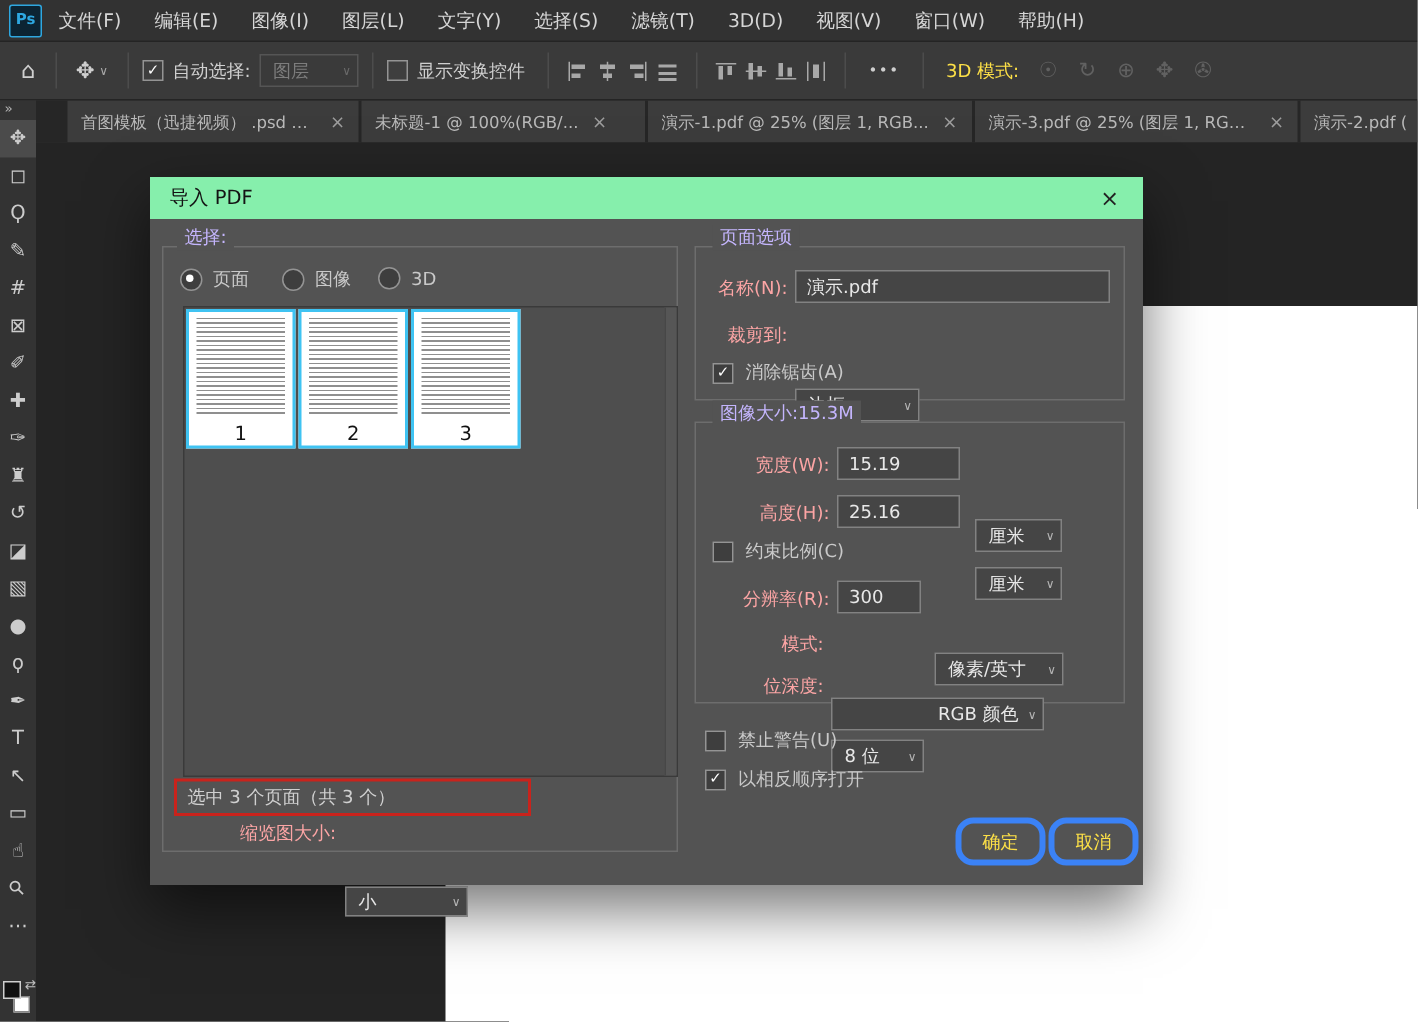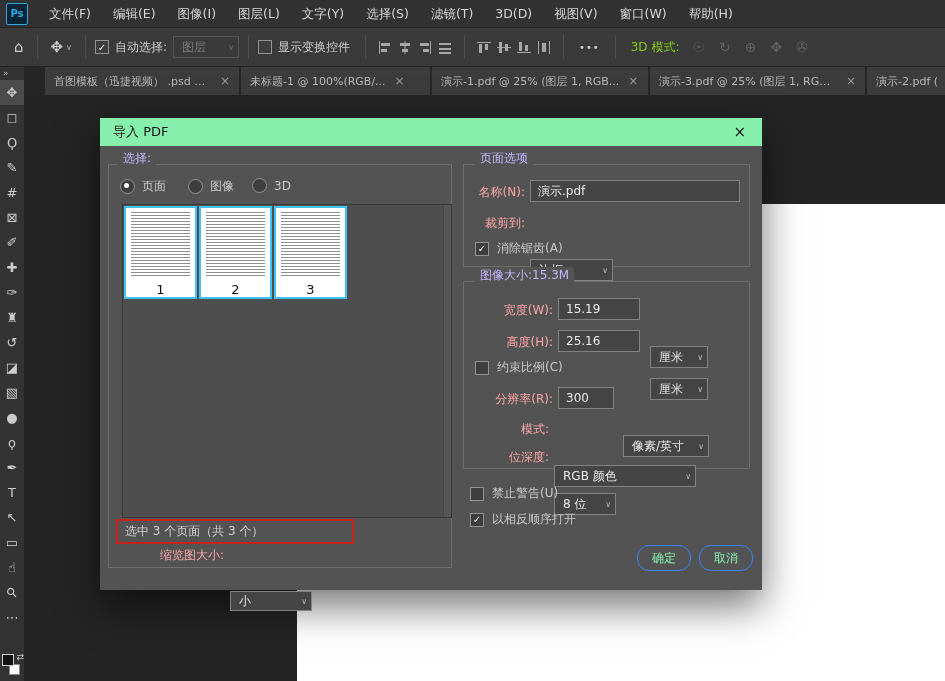--- a/index.html
+++ b/index.html
@@ -2,38 +2,38 @@
 <html><head>
 <meta charset="utf-8">
 <style>
   html,body{margin:0;padding:0;}
   body{background:#323232;font-family:"DejaVu Sans","Liberation Sans",sans-serif;}
   .app{position:relative;width:945px;height:681px;overflow:hidden;background:#323232;}
 
   
   .menubar{height:27px;display:flex;align-items:center;padding-left:6px;background:#323232;border-bottom:1px solid #242424;}
   .pslogo{width:20px;height:20px;border:1px solid #2ea7e0;border-radius:2px;background:#0c2433;color:#2ea7e0;
-          font-size:10px;font-weight:bold;display:flex;align-items:center;justify-content:center;margin-right:10px;}
+          font-size:10px;font-weight:bold;display:flex;align-items:center;justify-content:center;}
   .mi{color:#d6d6d6;font-size:12.5px;padding:0 11px;line-height:27px;white-space:nowrap;}
 
   
   .optbar{height:38px;background:#3a3a3a;border-bottom:1px solid #242424;display:flex;align-items:center;
           padding:0 10px;color:#cfcfcf;font-size:12px;}
   .optbar .sep{width:1px;height:24px;background:#4c4c4c;margin:0 9px;flex:none;}
   .ob-ic{color:#cfcfcf;font-size:15px;padding:0 4px;display:flex;align-items:center;}
   .chev-s{font-size:8px;color:#a8a8a8;margin-left:3px;}
   .cb{width:14px;height:14px;background:#3e3e3e;border:1px solid #949494;box-sizing:border-box;
       display:inline-flex;align-items:center;justify-content:center;color:#fff;font-size:10px;flex:none;}
   .cb.checked::after{content:"✓";}
   .ob-lbl{margin:0 6px;white-space:nowrap;}
   .dd-disabled{border:1px solid #555;color:#7d7d7d;height:22px;box-sizing:border-box;display:flex;align-items:center;
                padding:0 16px 0 8px;position:relative;width:66px;}
   .dd-disabled .chev{position:absolute;right:4px;font-size:8px;color:#6a6a6a;}
   .ai{width:20px;height:22px;display:flex;align-items:center;justify-content:center;}
-  .dim{color:#84cc16;}
+  .dim{color:#fde047;}
   .ic3d{font-size:14px;color:#616161;padding:0 7px;}
   .more-dots{letter-spacing:1px;font-size:10px;color:#cfcfcf;padding:0 6px;}
 
   
   .content{display:flex;height:615px;}
   .toolbar{width:24px;background:#333333;display:flex;flex-direction:column;align-items:center;flex:none;overflow:hidden;}
   .tb-collapse{width:100%;height:13px;color:#b5b5b5;font-size:9px;line-height:13px;padding-left:3px;box-sizing:border-box;}
   .tool{width:24px;height:25px;display:flex;align-items:center;justify-content:center;color:#cccccc;font-size:13px;flex:none;}
   .tool.sel{background:#4b4b4b;}
   .rot45{transform:rotate(-45deg);display:inline-block;}
@@ -72,22 +72,22 @@
            box-sizing:border-box;display:flex;align-items:flex-start;padding:1px;}
   .listtrack{position:absolute;right:0;top:0;width:7px;height:100%;background:#565656;border-left:1px solid #474747;}
   .thumb{width:73px;height:93px;background:#ffffff;border:2px solid #3fc3f2;box-sizing:border-box;position:relative;
          margin-right:2px;flex:none;}
   .thumb .lines{position:absolute;left:5px;right:5px;top:4px;bottom:20px;
          background:repeating-linear-gradient(to bottom,#8f8f8f 0 1px,transparent 1px 3px);}
   .thumb .num{position:absolute;bottom:0;width:100%;text-align:center;color:#111;font-size:13px;}
   .statusbox{position:absolute;left:16px;top:373px;width:234px;height:21px;border:2px solid #c9231c;
              display:flex;align-items:center;}
   .status-text{color:#d0d0d0;font-size:12px;padding-left:7px;white-space:nowrap;}
-  .btn{position:absolute;width:52px;height:24px;border:1px solid #3b82f6;border-radius:12px;background:transparent;
-       color:#86efac;font-size:12px;display:flex;align-items:center;justify-content:center;}
+  .btn{position:absolute;width:52px;height:24px;border:4px solid #3b82f6;border-radius:12px;background:transparent;
+       color:#fde047;font-size:12px;display:flex;align-items:center;justify-content:center;}
   svg{display:block;}
 </style>
 </head>
 <body>
 
 <div class="app">
 
   <div class="menubar">
     <span class="pslogo">Ps</span>
     <span class="mi">文件(F)</span>
@@ -340,21 +340,21 @@
       </div>
 
       <span class="lbl" style="left:363px;top:245px;width:90px;">分辨率(R):</span>
       <input class="inp" style="left: 458px; top: 241px; width: 56px;" readonly="" value="300">
       <div class="dd" style="left:523px;top:241px;width:86px;">
         <span>像素/英寸</span>
         <span class="chev">∨</span>
       </div>
 
       <span class="lbl" style="left:363px;top:275px;width:86px;">模式:</span>
-      <div class="dd" style="left:454px;top:271px;width:142px;">
+      <div class="dd" style="left:454px;top:271px;width:142px;justify-content:flex-end;">
         <span>RGB 颜色</span>
         <span class="chev">∨</span>
       </div>
 
       <span class="lbl" style="left:363px;top:303px;width:86px;">位深度:</span>
       <div class="dd" style="left:454px;top:299px;width:62px;">
         <span>8 位</span>
         <span class="chev">∨</span>
       </div>
 

